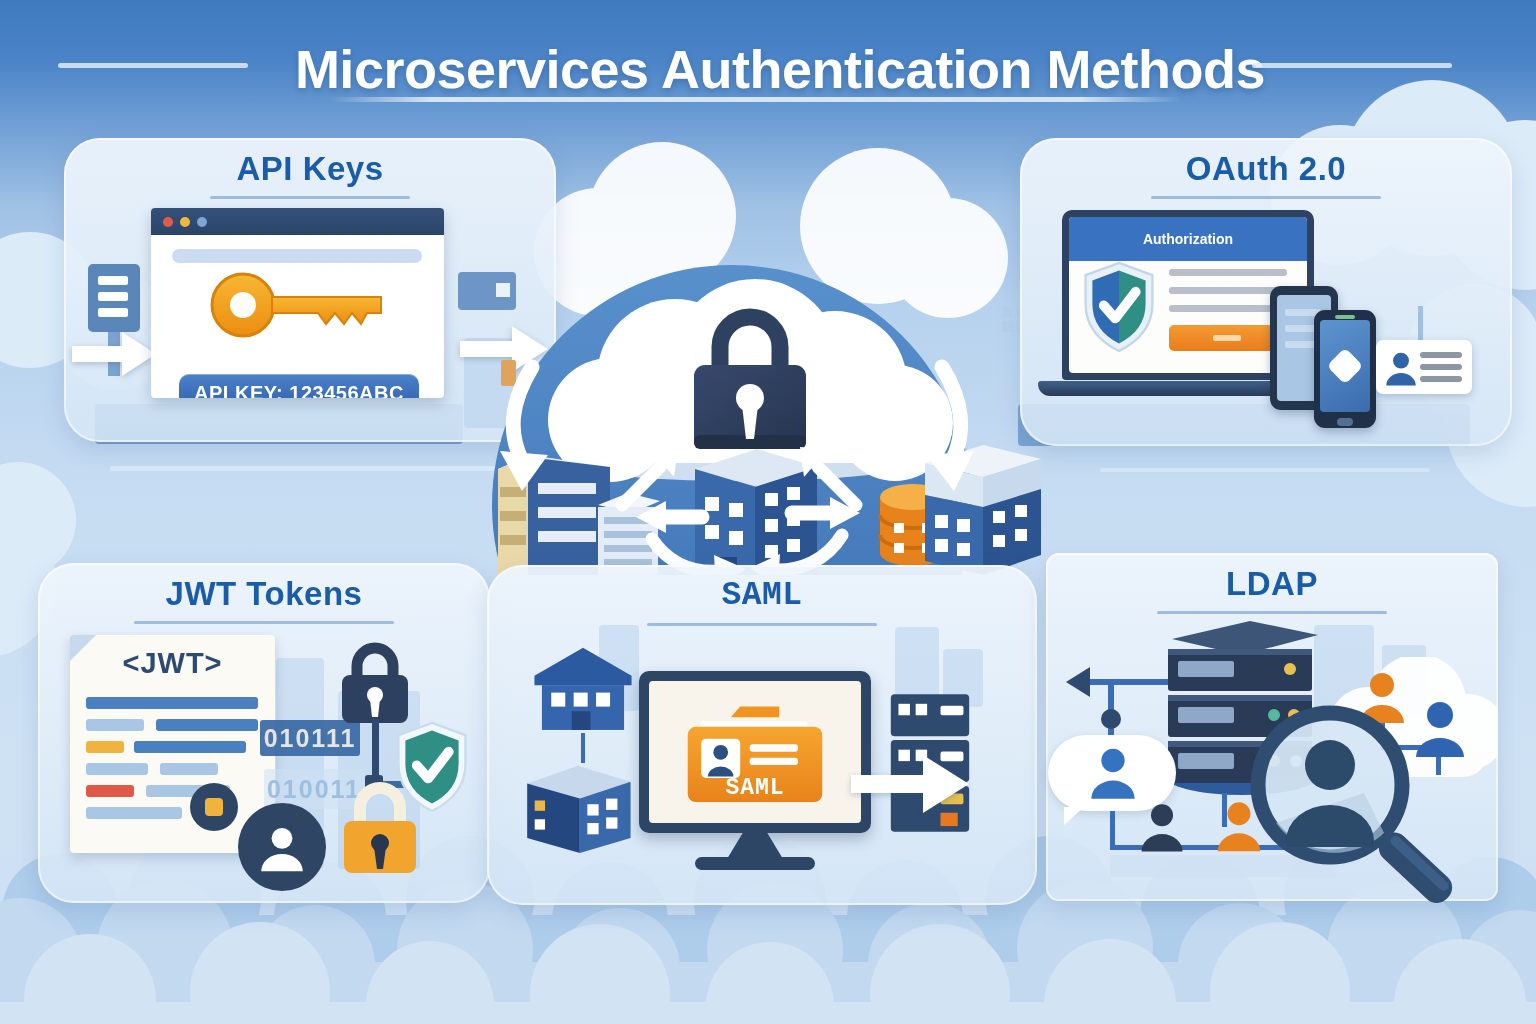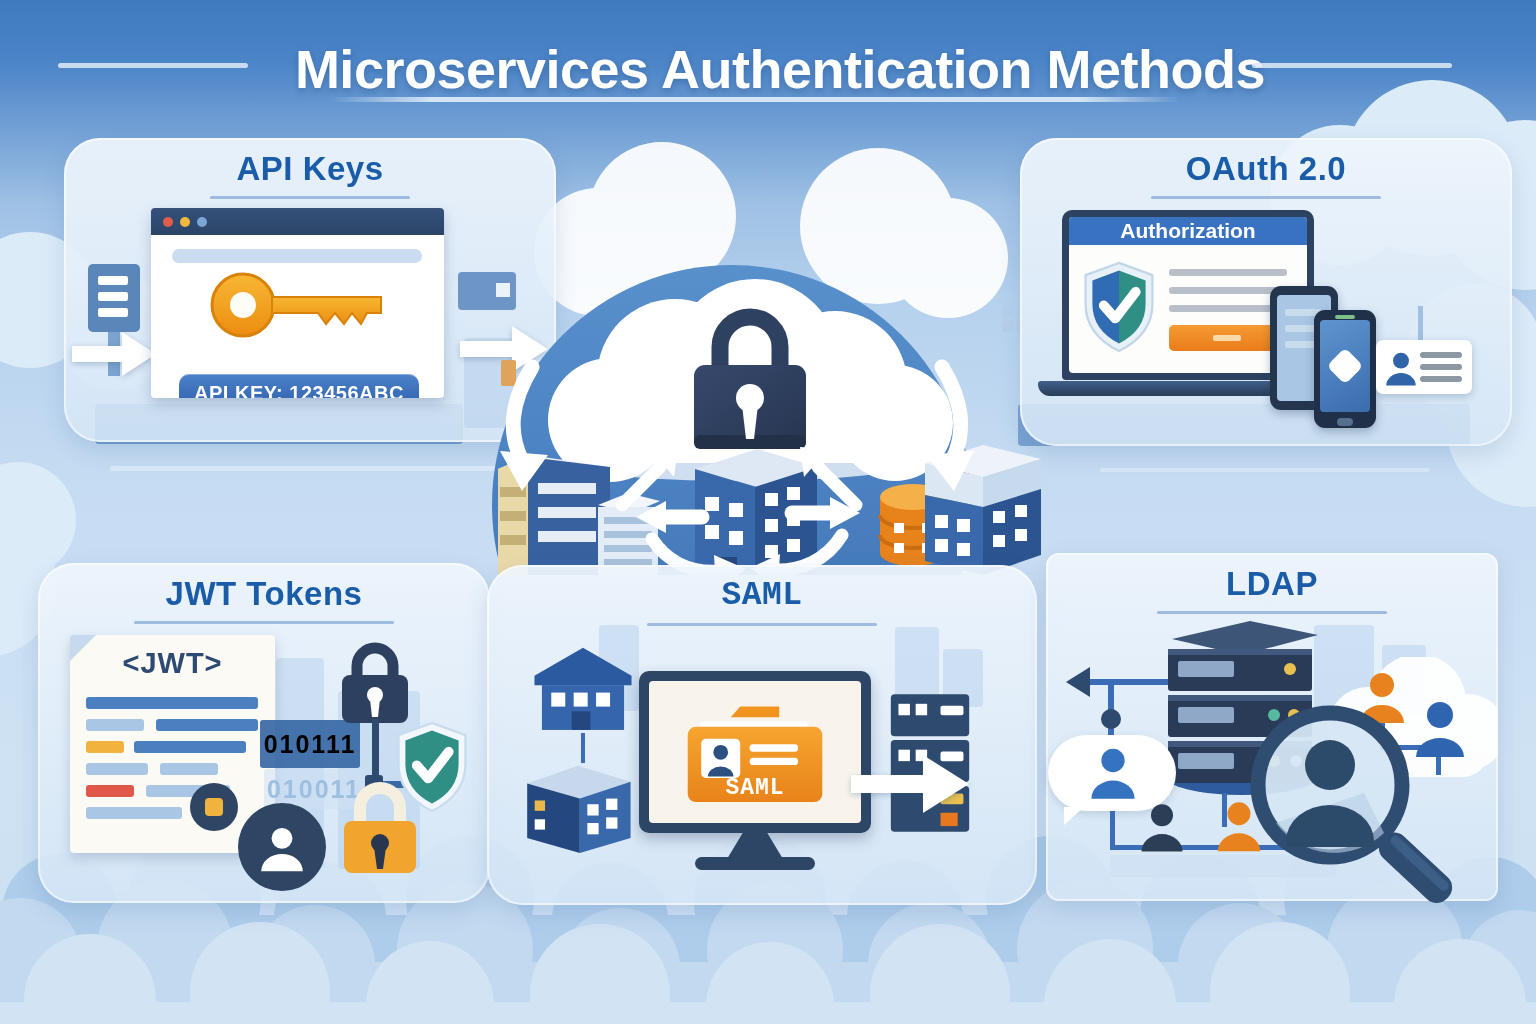--- a/index.html
+++ b/index.html
@@ -51,21 +51,21 @@
   .dot.r{background:#e25c4a;} .dot.y{background:#f2b83e;} .dot.b{background:#7ba6d6;}
   .addr{position:absolute;left:21px;top:41px;width:250px;height:14px;border-radius:7px;background:#cbdcf0;}
   .pill{position:absolute;left:28px;top:166px;width:240px;height:38px;border-radius:10px;
     background:linear-gradient(#4c82ca,#2b5da9);display:flex;align-items:center;justify-content:center;
     color:#fff;font-weight:700;font-size:20px;letter-spacing:.5px;box-shadow:inset 0 1px 0 rgba(255,255,255,.35);}
   .w-arrow{filter:drop-shadow(0 2px 3px rgba(50,85,130,.3));}
 
   
   .laptop{position:absolute;left:42px;top:72px;width:252px;height:170px;background:#2c4260;border-radius:10px 10px 4px 4px;padding:7px;box-sizing:border-box;}
   .lap-scr{width:100%;height:100%;background:#fdfdfb;border-radius:4px;overflow:hidden;position:relative;}
-  .lap-hdr{height:28px;background:#3a72c2;color:#fff;font-weight:700;font-size:21px;display:flex;align-items:center;justify-content:center;}
+  .lap-hdr{height:44px;background:#3a72c2;color:#fff;font-weight:700;font-size:14px;display:flex;align-items:center;justify-content:center;}
   .lap-line{position:absolute;height:7px;border-radius:3px;background:#b9bfc9;left:100px;width:118px;}
   .lap-btn{position:absolute;left:100px;top:108px;width:118px;height:26px;border-radius:5px;background:linear-gradient(#f59a33,#e97d1a);}
   .lap-btn i{position:absolute;left:44px;top:10px;width:28px;height:6px;background:#fbd9a8;border-radius:2px;}
   .laptop-base{position:absolute;left:18px;top:243px;width:300px;height:15px;background:linear-gradient(#41608a,#273c58);border-radius:3px 3px 12px 12px;}
   .phone{position:absolute;border-radius:11px;box-shadow:0 4px 10px rgba(30,55,90,.3);}
   #phone1{left:250px;top:148px;width:68px;height:124px;background:#24364e;padding:9px 7px;box-sizing:border-box;}
   #phone1 .scr{width:100%;height:100%;background:#a9c6e4;border-radius:4px;position:relative;}
   #phone1 .scr i{position:absolute;left:8px;width:36px;height:7px;background:#c9dcee;border-radius:2px;}
   #phone2{left:294px;top:172px;width:62px;height:118px;background:#1f3048;padding:10px 6px;box-sizing:border-box;}
   #phone2 .bar{position:absolute;top:5px;left:50%;transform:translateX(-50%);width:20px;height:4px;background:#7cc08a;border-radius:2px;}
@@ -77,22 +77,22 @@
   .idcard{position:absolute;left:356px;top:202px;width:96px;height:54px;background:#fff;border-radius:7px;box-shadow:0 3px 8px rgba(40,70,110,.25);}
   .idcard .lines i{position:absolute;left:44px;width:42px;height:6px;background:#8d97a4;border-radius:3px;}
   .vlink{position:absolute;left:398px;top:168px;width:5px;height:40px;background:#9fc0e2;}
 
   
   .doc{position:absolute;left:32px;top:72px;width:205px;height:218px;background:#fcfaf5;border-radius:4px;
     box-shadow:0 5px 12px rgba(45,75,115,.22);}
   .doc .fold{position:absolute;left:0;top:0;width:0;height:0;border-top:26px solid #c7d9ec;border-right:26px solid transparent;border-radius:4px 0 0 0;}
   .doc-tag{position:absolute;top:12px;left:0;width:100%;text-align:center;font-weight:800;font-size:29px;color:#2c4a72;letter-spacing:1px;}
   .dl{position:absolute;height:12px;border-radius:3px;}
-  .binbox{position:absolute;left:222px;top:157px;width:100px;height:48px;background:rgba(56,104,164,.92);border-radius:3px;
-    display:flex;align-items:center;justify-content:center;color:#000000;font-weight:700;font-size:25px;letter-spacing:2px;}
+  .binbox{position:absolute;left:222px;top:157px;width:100px;height:36px;background:rgba(56,104,164,.92);border-radius:3px;
+    display:flex;align-items:center;justify-content:center;color:#e5e5e5;font-weight:700;font-size:25px;letter-spacing:2px;}
   .bin2{position:absolute;left:226px;top:206px;width:100px;height:40px;background:rgba(205,224,243,.55);border-radius:3px;
     display:flex;align-items:center;justify-content:center;color:#9dbfe0;font-weight:700;font-size:25px;letter-spacing:2px;}
   .jwt-link-v{position:absolute;left:334px;top:156px;width:7px;height:62px;background:#2e4a6e;}
   .jwt-link-sq{position:absolute;left:327px;top:212px;width:18px;height:18px;background:#2e4a6e;border-radius:3px;}
   .jwt-link-h{position:absolute;left:345px;top:218px;width:48px;height:7px;background:#3a6aa4;}
   .badge-circle{position:absolute;border-radius:50%;background:#2e4664;display:flex;align-items:center;justify-content:center;}
 
   
   .monitor{position:absolute;left:152px;top:106px;width:232px;height:162px;background:#2e4666;border-radius:10px;padding:10px;box-sizing:border-box;box-shadow:0 6px 14px rgba(35,60,95,.3);}
   .mon-scr{width:100%;height:100%;background:#f8f4ec;border-radius:4px;position:relative;overflow:hidden;}

